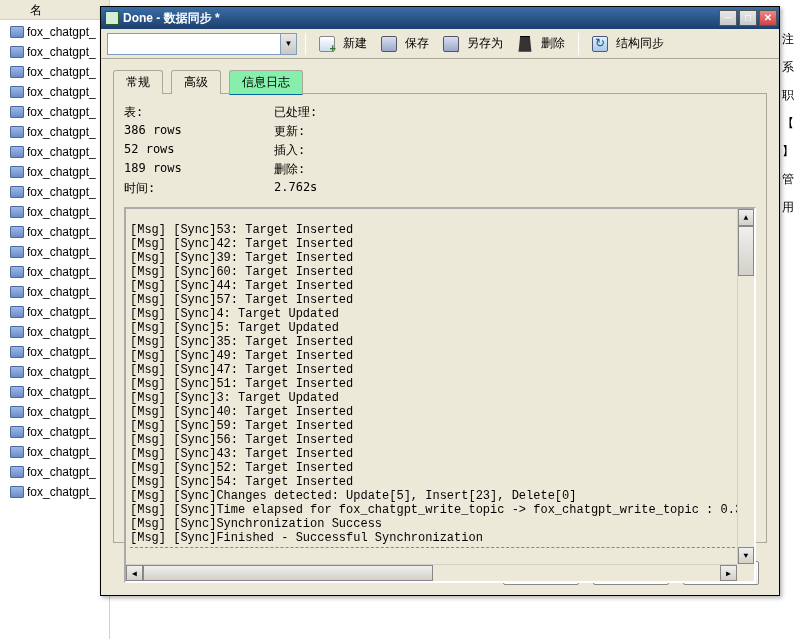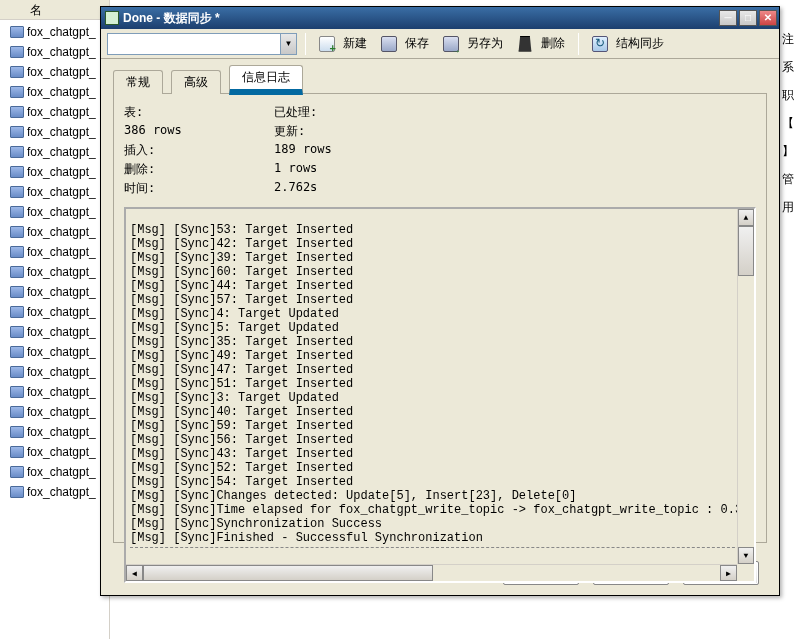--- a/index.html
+++ b/index.html
@@ -38,21 +38,21 @@
   .ic-save { background: linear-gradient(#dadff0,#9aa8c8); border:1px solid #556; }
   .ic-saveas { background: linear-gradient(#dadff0,#9aa8c8); border:1px solid #556; position:relative; }
   .ic-saveas::after { content:"→"; color:#2a7a2a; position:absolute; right:-3px; bottom:-4px; font-size:10px; }
   .ic-delete { background: #333; border:1px solid #000; clip-path: polygon(20% 0,80% 0,90% 100%,10% 100%); }
   .ic-sync { background: linear-gradient(#e0f0ff,#a8c8e8); border:1px solid #557; position:relative; }
   .ic-sync::after { content:"↻"; color:#157; position:absolute; left:2px; top:-1px; font-size:12px; }
   
   
   .tabstrip { display: flex; align-items: flex-end; padding: 10px 12px 0 12px; height: 34px; }
   .tab { padding: 3px 12px; border: 1px solid #aca899; border-bottom: none; background: #ece9d8; margin-right: 8px; cursor: pointer; border-radius: 3px 3px 0 0; position: relative; top: 1px; }
-  .tab.active { background: #ffffff; z-index: 2; border-bottom: 6px solid #0369a1; margin-bottom: -1px; }
+  .tab.active { background: #86efac; z-index: 2; border-bottom: 1px solid #0369a1; margin-bottom: -1px; }
   .tab-content { border: 1px solid #aca899; margin: 0 12px 8px 12px; background: #ece9d8; padding: 10px; height: calc(100% - 22px - 30px - 34px - 44px - 8px); display: flex; flex-direction: column; }
   
   .stats { display: grid; grid-template-columns: 150px 1fr; row-gap: 2px; font-family: "SimSun","NSimSun",monospace; margin-bottom: 10px; }
   .stats div { white-space: nowrap; }
   
   .logbox { flex: 1; border: 2px inset #fff; background: #ece9d8; font-family: "SimSun","NSimSun","Courier New",monospace; font-size: 12px; position: relative; display: flex; flex-direction: column; }
   .logcontent { flex: 1; padding: 14px 4px; overflow: hidden; white-space: pre; line-height: 14px; }
   .vscroll { position: absolute; right: 0; top: 0; bottom: 17px; width: 17px; background: #ece9d8; border-left: 1px solid #d4d0c8; }
   .vscroll .sbbtn { width: 100%; height: 17px; background: linear-gradient(#f0f0f0,#d4d0c8); border: 1px solid #888; display:flex; align-items:center; justify-content:center; font-size:8px; cursor:pointer; }
   .vscroll .sbbtn.down { position:absolute; bottom:0; }
@@ -229,24 +229,24 @@
     <div class="tab">高级</div>
     <div class="tab active">信息日志</div>
   </div>
 
   <div class="tab-content">
     <div class="stats">
       <div>表:</div>
       <div>已处理:</div>
       <div>386 rows</div>
       <div>更新:</div>
+      <div>52 rows</div>
       <div>插入:</div>
       <div>189 rows</div>
       <div>删除:</div>
-      <div>1 rows</div>
       <div>时间:</div>
       <div>2.762s</div>
     </div>
 
     <div class="logbox">
       <div class="logcontent" id="logcontent">[Msg] [Sync]53: Target Inserted
 [Msg] [Sync]42: Target Inserted
 [Msg] [Sync]39: Target Inserted
 [Msg] [Sync]60: Target Inserted
 [Msg] [Sync]44: Target Inserted

